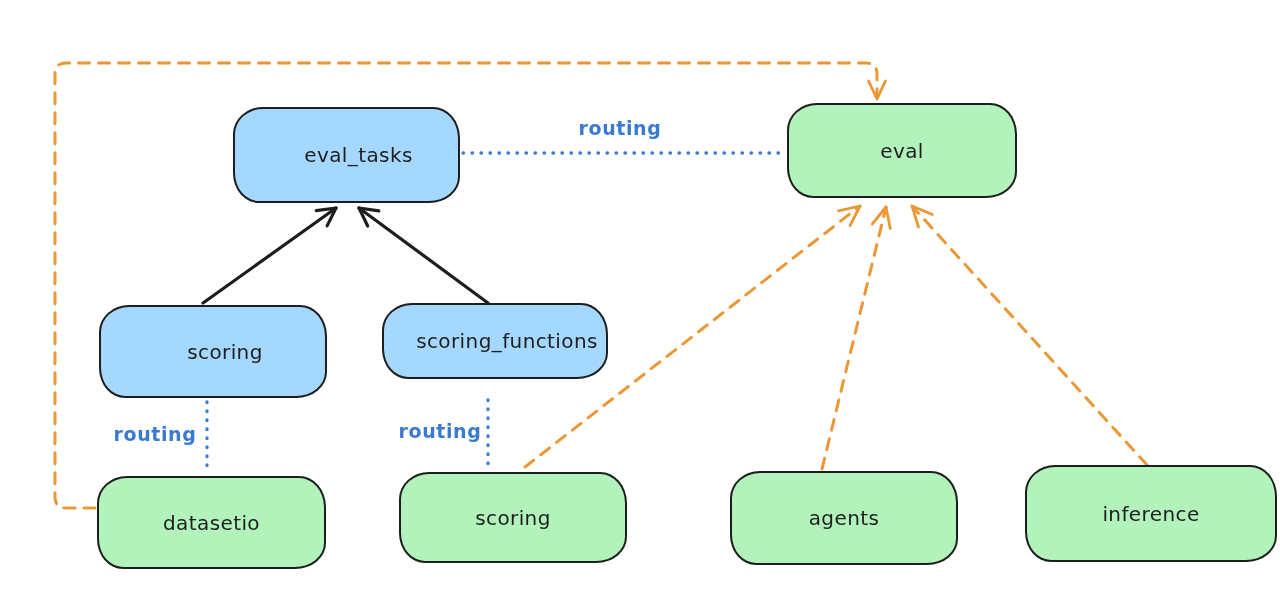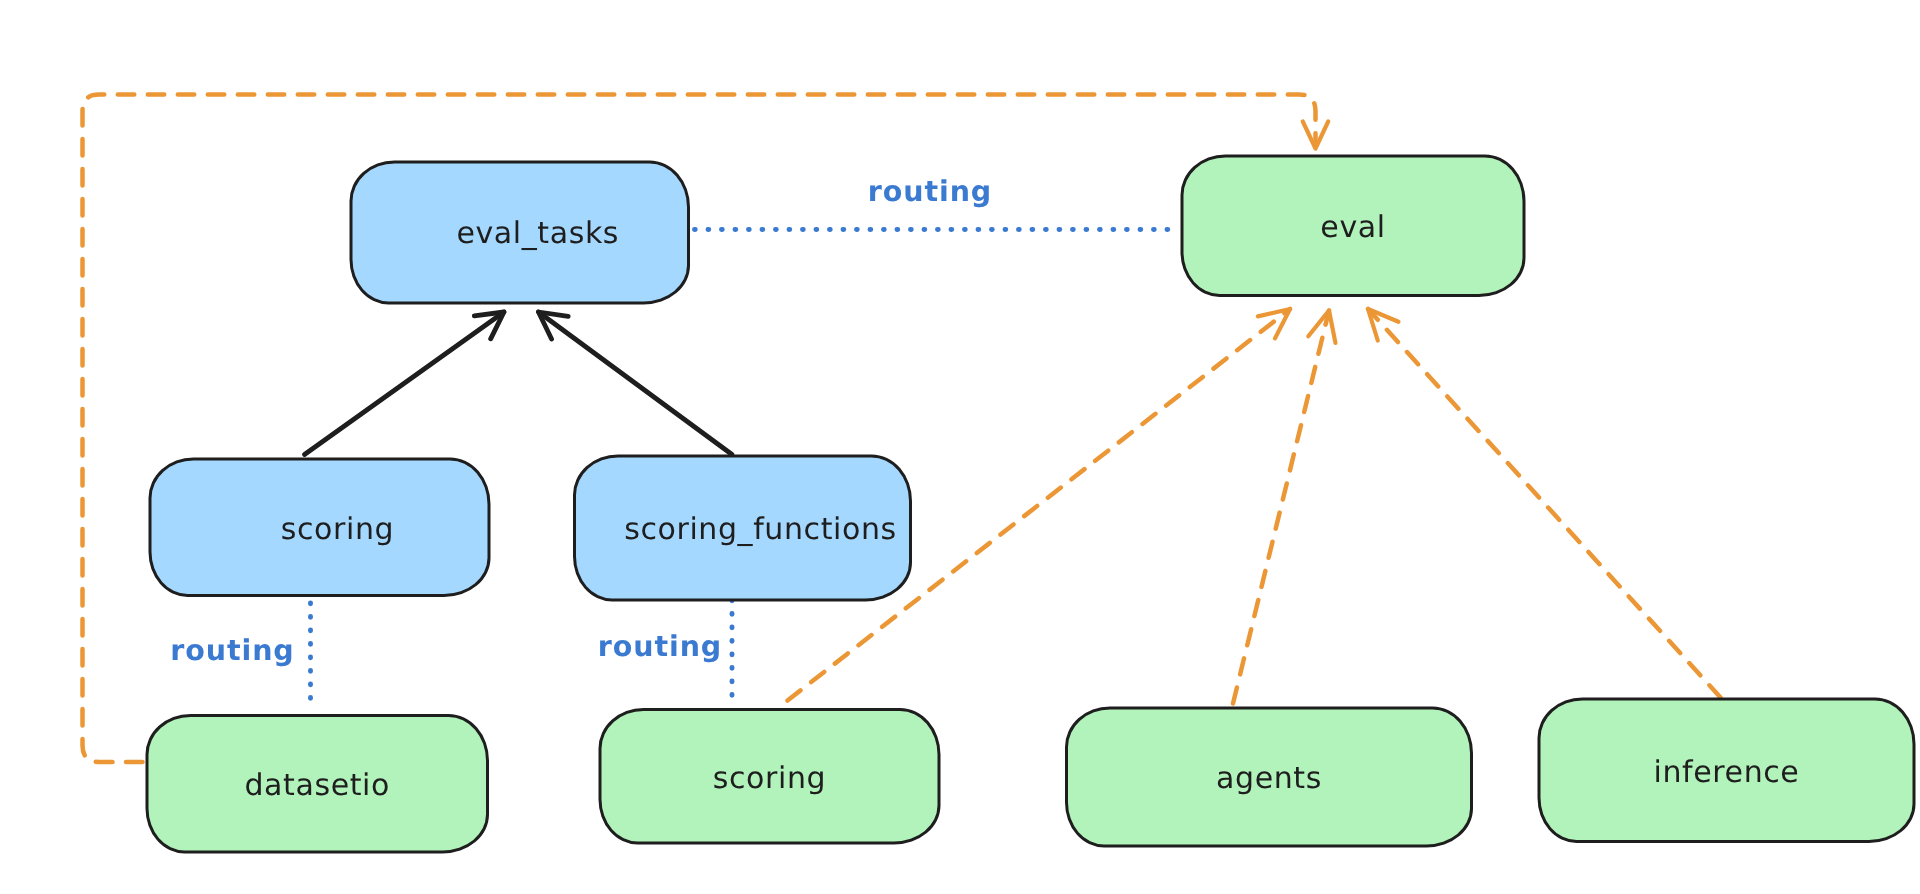--- a/index.html
+++ b/index.html
@@ -83,33 +83,33 @@
   </div>
 
   <div class="node green" style="left:787px;top:103px;width:230px;height:95px">
     <span>eval</span>
   </div>
 
   <div class="node blue" style="left:99px;top:305px;width:228px;height:93px">
     <span>scoring</span>
   </div>
 
-  <div class="node blue" style="left:382px;top:303px;width:226px;height:98px">
+  <div class="node blue" style="left:382px;top:303px;width:226px;height:76px">
     <span>scoring_functions</span>
   </div>
 
   <div class="node green" style="left:97px;top:476px;width:229px;height:93px">
     <span>datasetio</span>
   </div>
 
   <div class="node green" style="left:399px;top:472px;width:228px;height:91px">
     <span>scoring</span>
   </div>
 
-  <div class="node green" style="left:710px;top:471px;width:272px;height:94px">
+  <div class="node green" style="left:730px;top:471px;width:228px;height:94px">
     <span>agents</span>
   </div>
 
   <div class="node green" style="left:1025px;top:465px;width:252px;height:97px">
     <span>inference</span>
   </div>
 
   <div class="edge-label" style="left:575px;top:117px;width:90px">routing</div>
   <div class="edge-label" style="left:112px;top:423px;width:86px">routing</div>
   <div class="edge-label" style="left:397px;top:420px;width:86px">routing</div>

